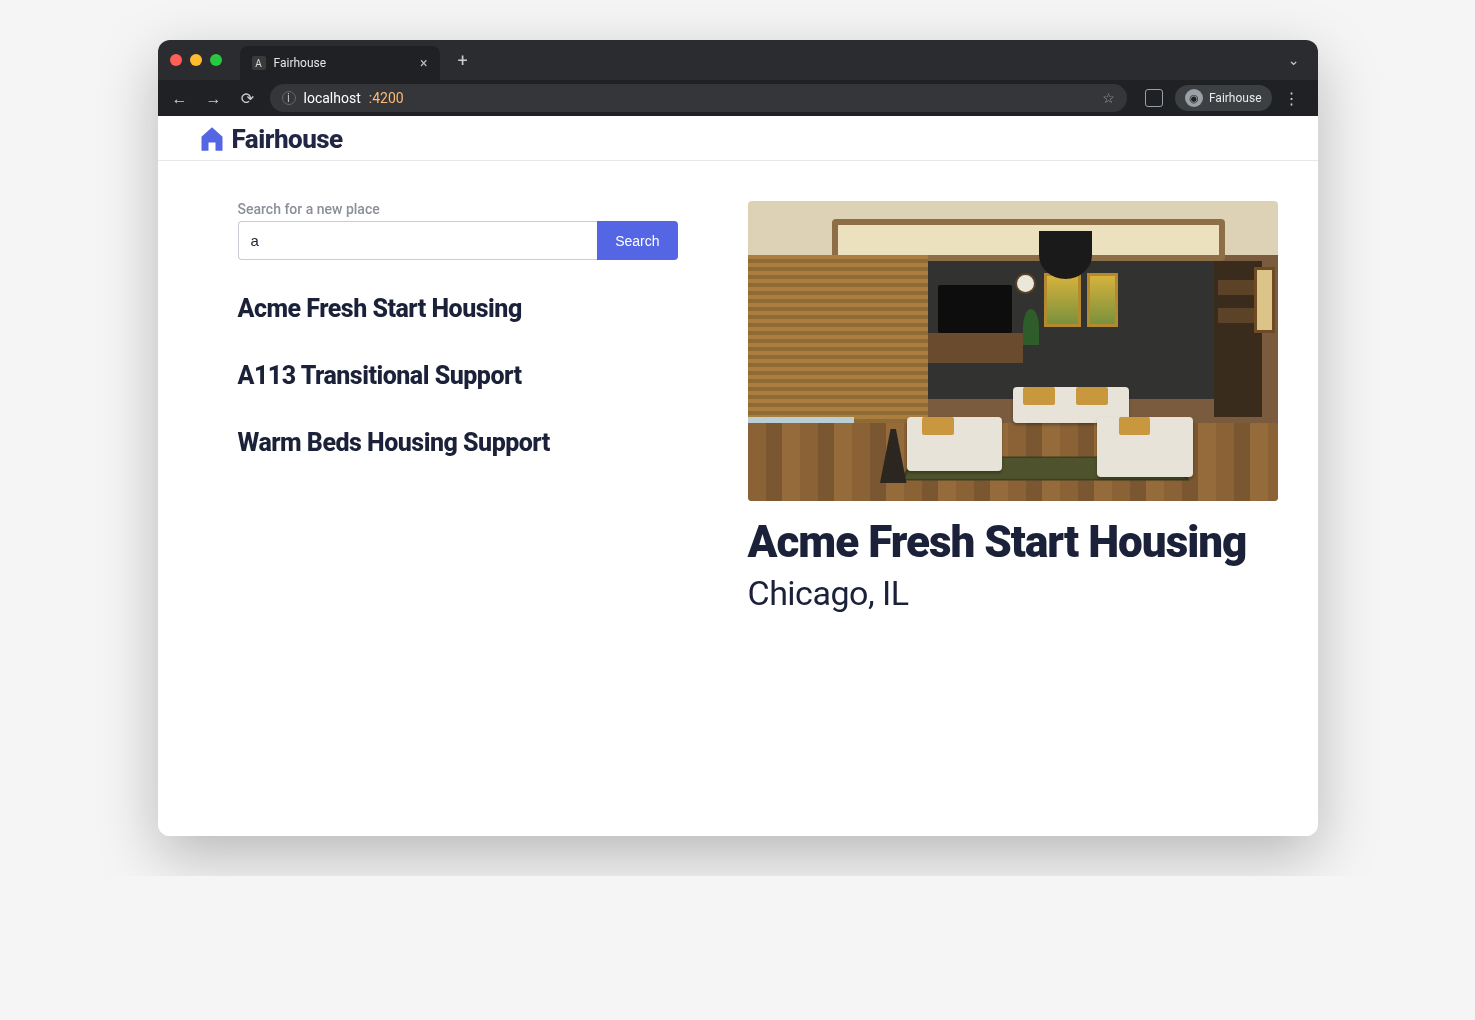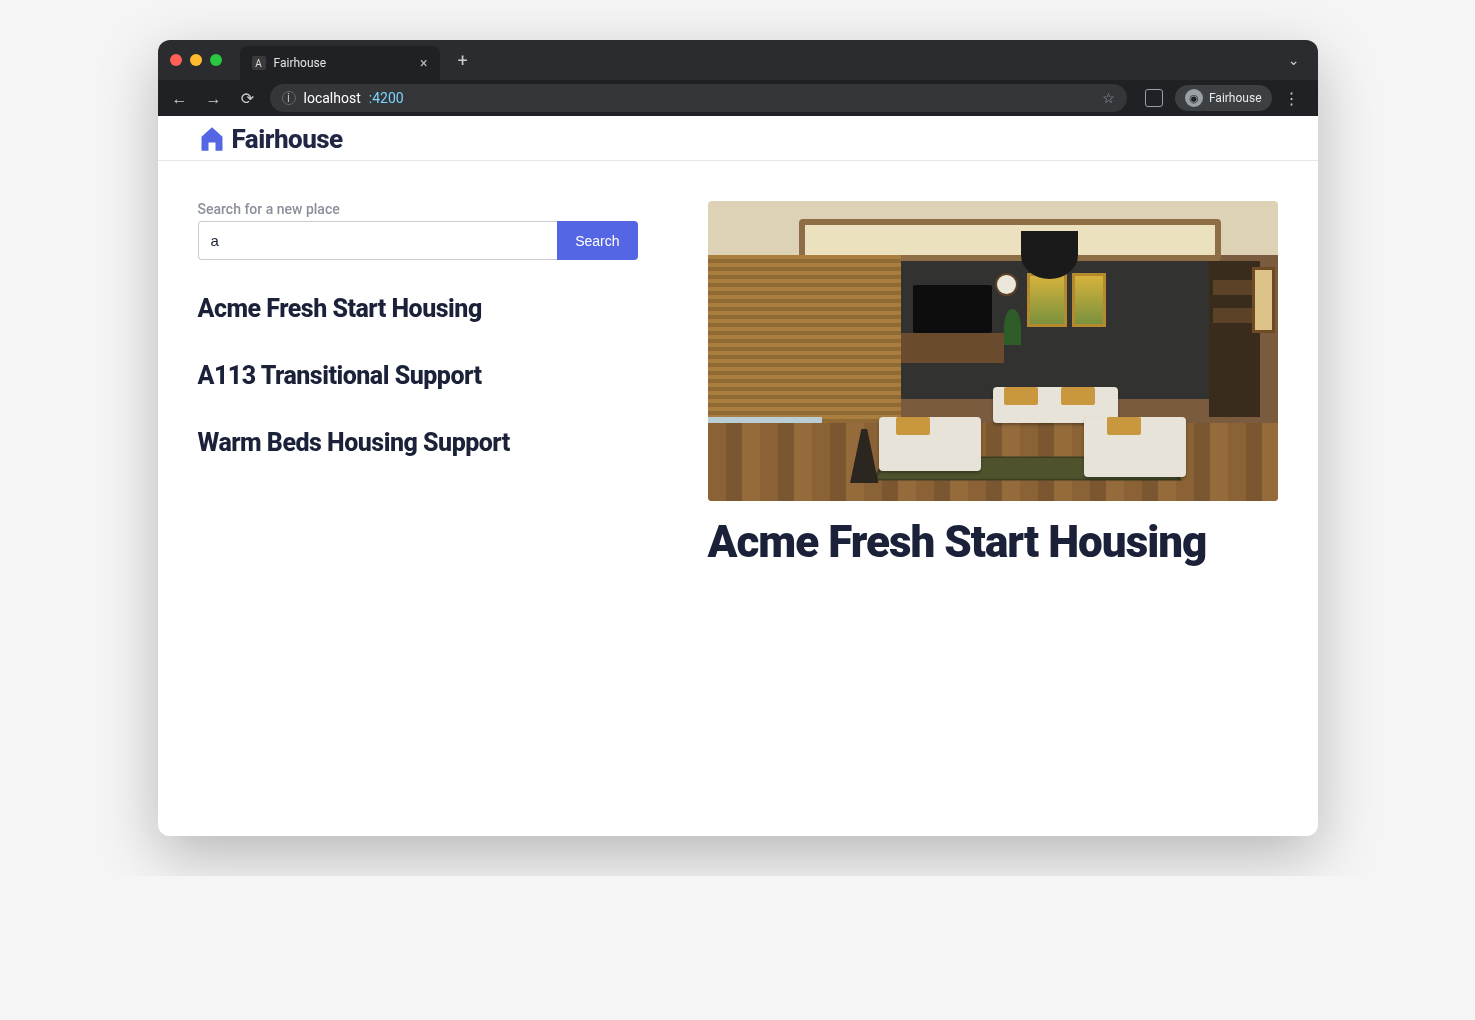--- a/index.html
+++ b/index.html
@@ -68,39 +68,39 @@
     height: 28px;
     display: flex;
     align-items: center;
     padding: 0 12px;
     gap: 8px;
     color: #e8eaed;
     font-size: 14px;
   }
   .addrfield .info { font-size: 12px; color:#bbb; border:1px solid #666; border-radius:50%; width:14px;height:14px;display:inline-flex;align-items:center;justify-content:center;}
   .addrfield .host { color:#fff;text-align:center; }
-  .addrfield .port { color:#7dd3fc; }
+  .addrfield .port { color:#fdba74; }
   .addrfield .star { margin-left:auto; color:#9aa0a6; }
   .right-icons { display:flex; align-items:center; gap:12px; padding:0 8px; font-size:13px;}
   .ext-icon { width:18px;height:18px;border:1.5px solid #9aa0a6;border-radius:3px;}
   .incog { display:flex; align-items:center; gap:6px; color:#e8eaed; background:#3c4043; padding:4px 10px; border-radius:14px; font-size:12px;}
   .incog-icon { width:18px;height:18px;border-radius:50%;background:#9aa0a6;display:flex;align-items:center;justify-content:center;font-size:11px;color:#202124;}
   .kebab { font-size:16px;color:#ccc;cursor:pointer;}
 
   
   .page { background: #fff; min-height: 720px; }
   .header {
     display:flex; align-items:center; gap:6px;
     padding: 8px 40px 6px 40px;
     border-bottom: 1px solid #e6e6e6;
   }
   .logo-icon { width:28px;height:28px; }
   .brand { font-size:26px; font-weight:800; color:#202644; letter-spacing:-0.5px;}
   .content { display:flex; padding: 40px 40px 30px 40px; gap: 70px; }
-  .left { flex: 0 0 440px; }
+  .left { flex: 0 0 440px; margin-left: 40px; }
   .right { flex: 1; }
   .search-label { font-size:14px; color:#8a8f9a; margin-bottom:4px; font-weight:500;}
   .search-row { display:flex; }
   .search-input {
     flex:1; border:1px solid #c9ccd3; border-right:none;
     border-radius:4px 0 0 4px; padding:10px 12px; font-size:15px; color:#1b2138; outline:none;
   }
   .search-btn {
     background:#5466e3; color:#fff; border:none; padding:0 18px; font-size:14px; font-weight:500;
     border-radius:0 4px 4px 0; cursor:pointer;
@@ -226,16 +226,17 @@
           <div class="sofa sofa3"></div>
           <div class="pillow p3"></div>
             <div class="pillow p4"></div>
           <div class="sofa sofa1"></div>
           <div class="sofa sofa2"></div>
           <div class="pillow p1"></div>
             <div class="pillow p2"></div>
           <div class="vac"></div>
         </div>
         <h1 class="detail-title">Acme Fresh Start Housing</h1>
+        <div class="detail-loc">Chicago, IL</div>
       </div>
     </div>
   </div>
 </div>
 
 </body></html>

